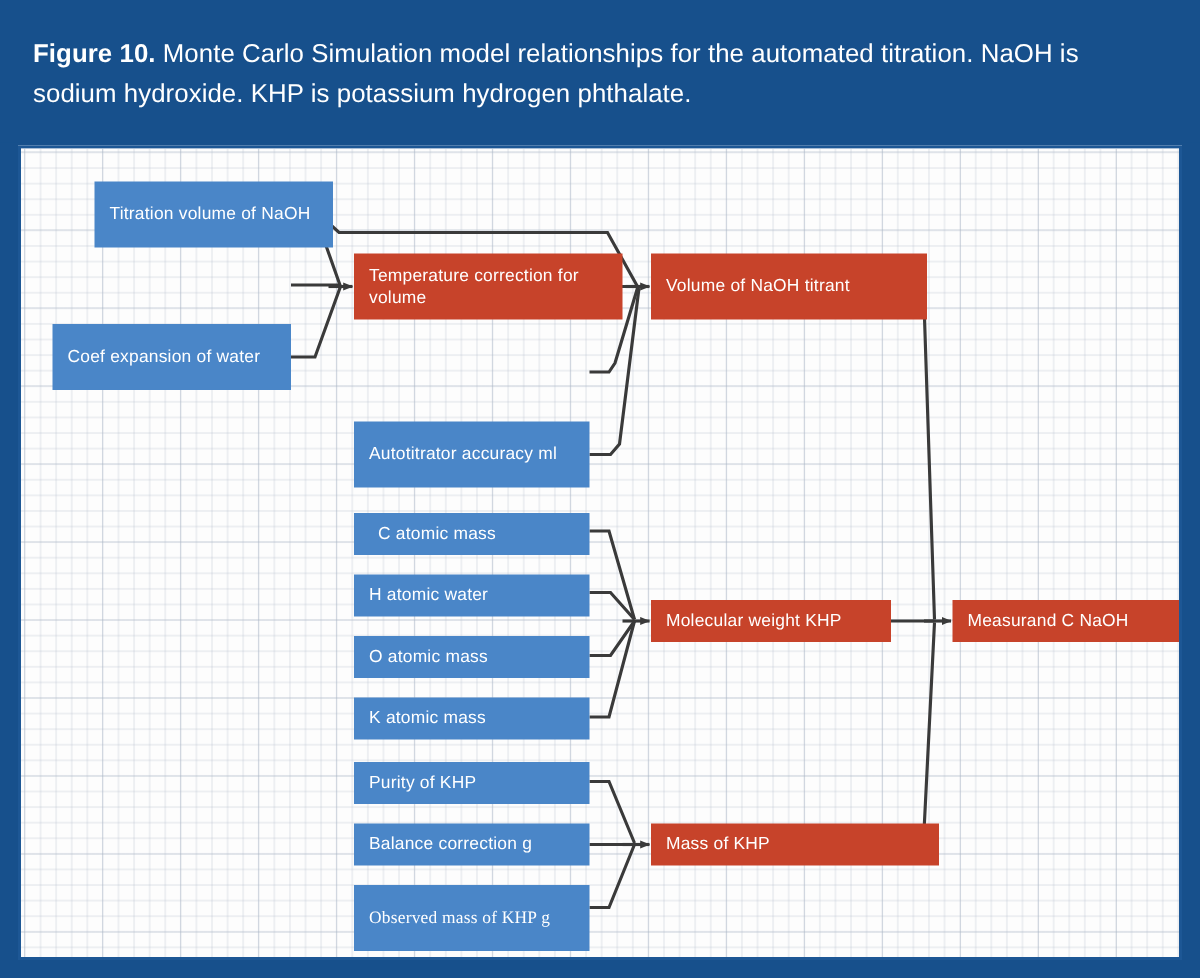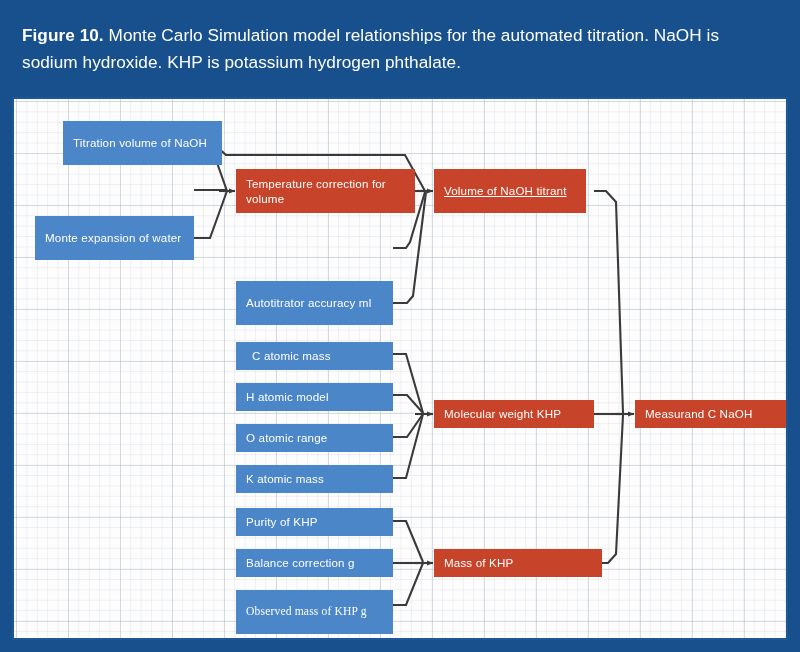--- a/index.html
+++ b/index.html
@@ -132,46 +132,46 @@
         <path d="M602,315 L620,315" marker-end="url(#arw)"></path>
       </g>
     </svg>
 
     <div class="node blue" style="left:21px;  top:22px;  width:159px; height:44px;margin-left:28px;">
       <span>Titration volume of NaOH</span>
     </div>
 
 
     <div class="node blue" style="left:21px;  top:117px; width:159px; height:44px;">
-      <span>Monte expansion of water</span>
+      <span>Coef expansion of water</span>
     </div>
 
     <div class="node red" style="left:222px; top:70px;  width:179px; height:44px;">
       <span>Temperature correction for volume</span>
     </div>
 
 
     <div class="node blue" style="left:222px; top:182px; width:157px; height:44px;">
       <span>Autotitrator accuracy ml</span>
     </div>
 
-    <div class="node red" style="left:420px; top:70px;  width:152px; height:44px;text-decoration:underline;">
+    <div class="node red" style="left:420px; top:70px;  width:184px; height:44px;">
       <span>Volume of NaOH titrant</span>
     </div>
 
     <div class="node blue" style="left:222px; top:243px; width:157px; height:28px;padding-left:16px;">
       <span>C atomic mass</span>
     </div>
 
     <div class="node blue" style="left:222px; top:284px; width:157px; height:28px;">
-      <span>H atomic model</span>
+      <span>H atomic water</span>
     </div>
 
     <div class="node blue" style="left:222px; top:325px; width:157px; height:28px;">
-      <span>O atomic range</span>
+      <span>O atomic mass</span>
     </div>
 
     <div class="node blue" style="left:222px; top:366px; width:157px; height:28px;text-align:center;">
       <span>K atomic mass</span>
     </div>
 
     <div class="node blue" style="left:222px; top:409px; width:157px; height:28px;">
       <span>Purity of KHP</span>
     </div>
 
@@ -180,21 +180,21 @@
     </div>
 
     <div class="node blue" style="left:222px; top:450px; width:157px; height:28px;">
       <span>Balance correction g</span>
     </div>
 
     <div class="node blue" style="left:222px; top:491px; width:157px; height:44px;font-family:Liberation Serif, serif;">
       <span>Observed mass of KHP g</span>
     </div>
 
-    <div class="node red" style="left:420px; top:450px; width:168px; height:28px;">
+    <div class="node red" style="left:420px; top:450px; width:192px; height:28px;">
       <span>Mass of KHP</span>
     </div>
 
     <div class="node red" style="left:621px; top:301px; width:158px; height:28px;align-items:center;">
       <span>Measurand C NaOH</span>
     </div>
 
   </div>
 </div>
 

